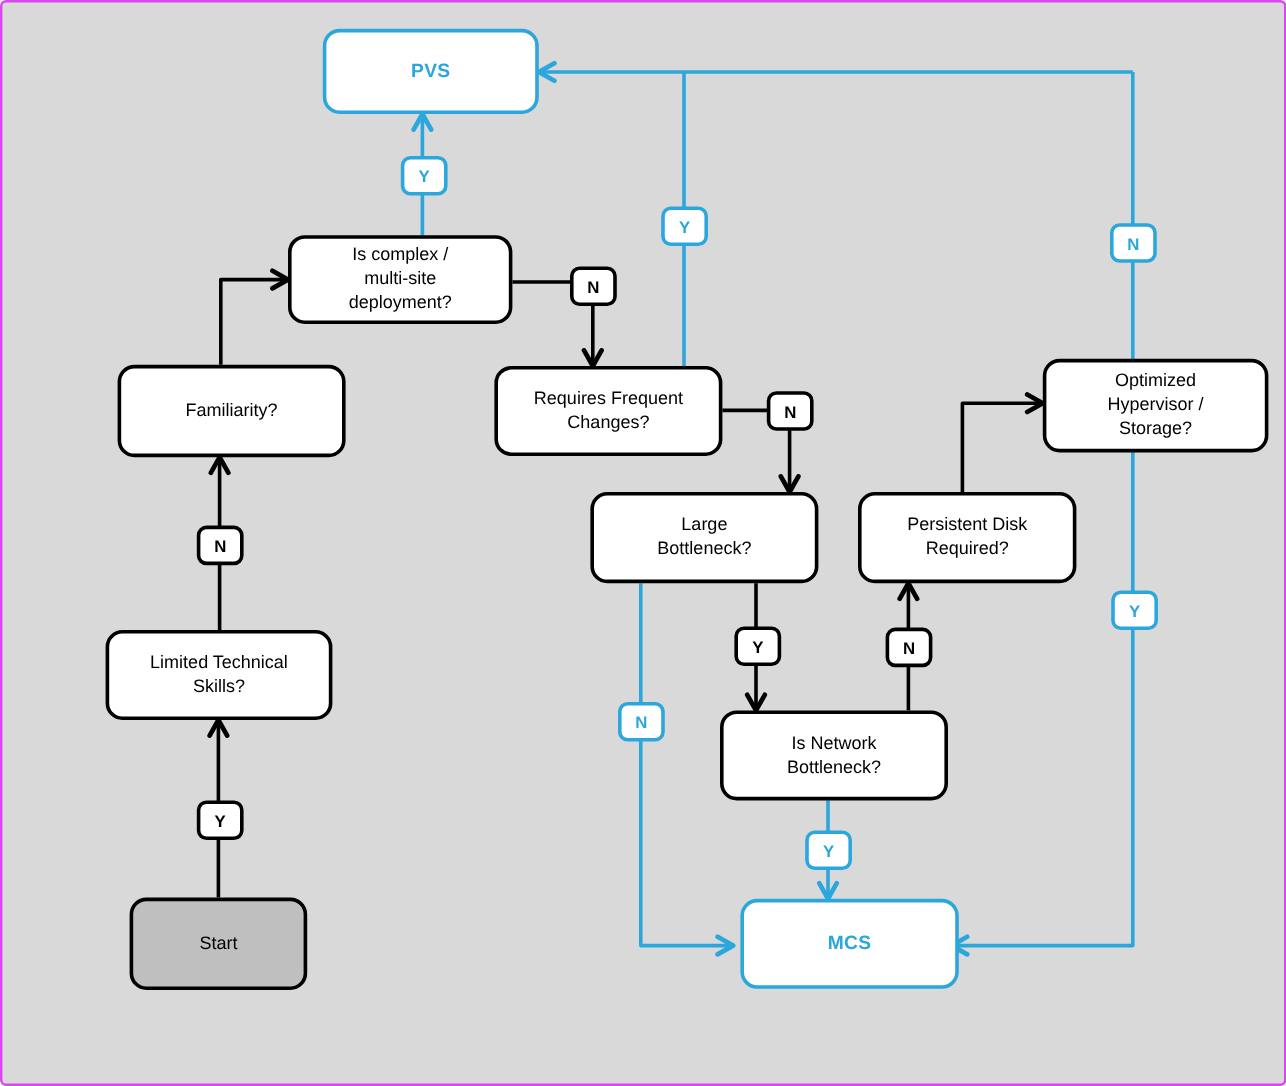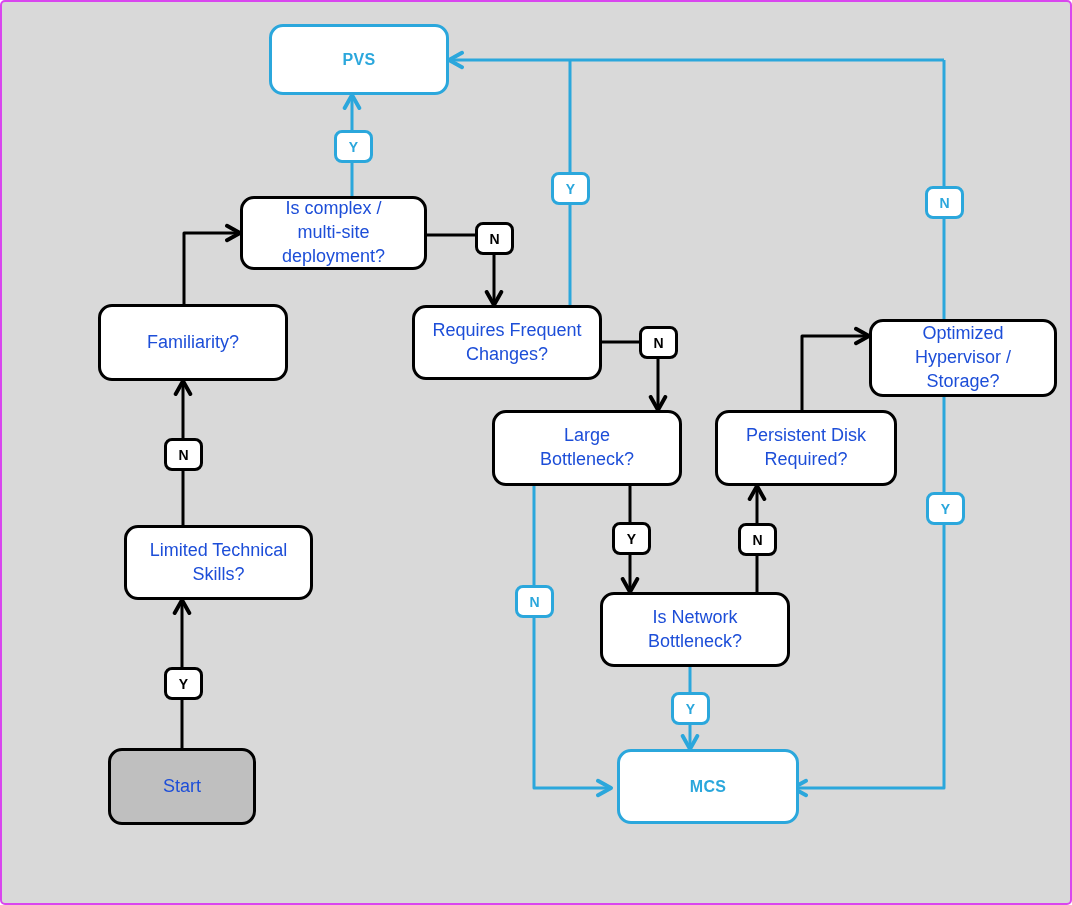--- a/index.html
+++ b/index.html
@@ -32,22 +32,22 @@
   .edge--blue  { stroke: var(--accent-blue, #2BA7DC); }
   .node {
     position: absolute;
     background: var(--node-fill, #fff);
     border: 3px solid var(--line-black, #000);
     border-radius: 14px;
     display: flex;
     align-items: center;
     justify-content: center;
     text-align: center;
-    color: #1d4ed8;
-    font-size: 18px;
+    color: #000000;
+    font-size: 15px;
     line-height: 1.32;
     padding: 4px 8px;
   }
   .node-label { white-space: pre-line; }
   .node--accent {
     border-color: var(--accent-blue, #2BA7DC);
     color: var(--accent-blue, #2BA7DC);
     font-weight: bold;
     font-size: 16px;
     letter-spacing: .3px;
@@ -111,21 +111,21 @@
   <div class="node" style="left:238px; top:194px; width:187px; height:74px;">
     <span class="node-label">Is complex /
 multi-site
 deployment?</span>
   </div>
 
   <div class="node" style="left:96px; top:302px; width:190px; height:77px;">
     <span class="node-label">Familiarity?</span>
   </div>
 
-  <div class="node" style="left:86px; top:523px; width:189px; height:75px;margin-left:36px;">
+  <div class="node" style="left:86px; top:523px; width:189px; height:75px;">
     <span class="node-label">Limited Technical
 Skills?</span>
   </div>
 
   <div class="node node--start" style="left:106px; top:746px; width:148px; height:77px;">
     <span class="node-label">Start</span>
   </div>
 
   <div class="node" style="left:410px; top:303px; width:190px; height:75px;">
     <span class="node-label">Requires Frequent
@@ -140,21 +140,21 @@
   <div class="node" style="left:598px; top:590px; width:190px; height:75px;">
     <span class="node-label">Is Network
 Bottleneck?</span>
   </div>
 
   <div class="node" style="left:713px; top:408px; width:182px; height:76px;">
     <span class="node-label">Persistent Disk
 Required?</span>
   </div>
 
-  <div class="node" style="left:867px; top:297px; width:188px; height:78px;margin-top:20px;">
+  <div class="node" style="left:867px; top:297px; width:188px; height:78px;">
     <span class="node-label">Optimized
 Hypervisor /
 Storage?</span>
   </div>
 
   <div class="node node--accent" style="left:615px; top:747px; width:182px; height:75px;">
     <span class="node-label">MCS</span>
   </div>
 
   <div class="badge badge--blue" style="left:332px; top:128px;">Y</div>

